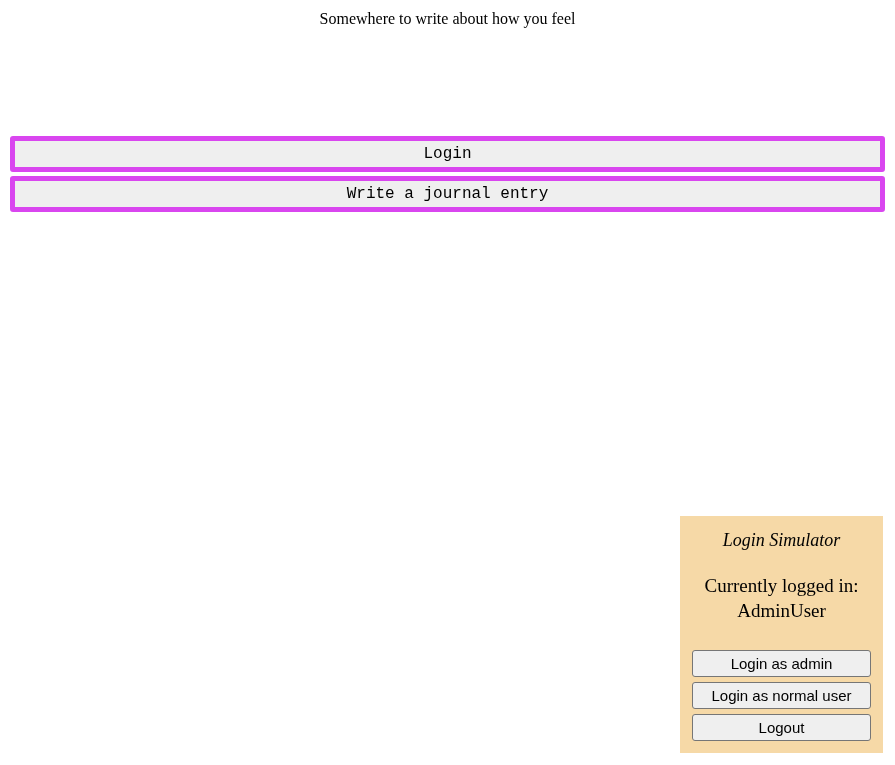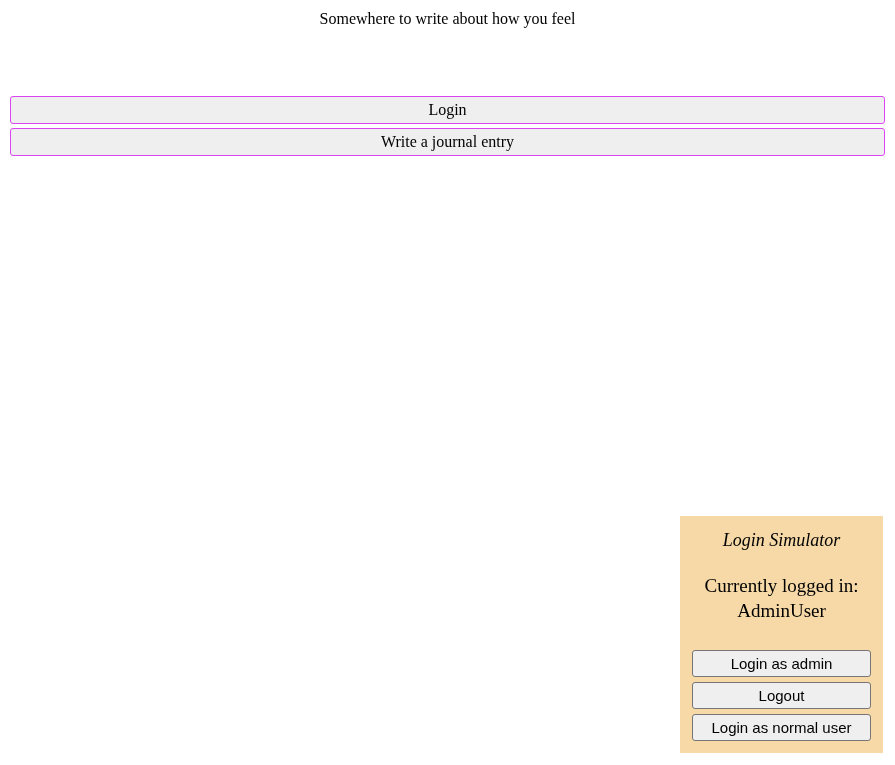--- a/index.html
+++ b/index.html
@@ -21,33 +21,33 @@
     }
     .header h1 {
       font-size: 32px;
       font-weight: bold;
       color: #000;
       margin-bottom: 40px;
     }
     .header p {
       font-size: 16px;
       color: #000;
-      margin-bottom: 68px;
+      margin-bottom: 108px;
     }
     .main-buttons {
       padding: 0 10px;
     }
     .main-buttons button {
       display: block;
       width: 100%;
-      font-family: Liberation Serif, serif;
+      font-family: Liberation Mono, monospace;
       font-size: 16px;
       color: #000;
       background: #efefef;
-      border: 1px solid #d946ef;
+      border: 5px solid #d946ef;
       border-radius: 3px;
       padding: 4px 0;
       margin-bottom: 4px;
       cursor: pointer;
       text-align: center;
     }
     .login-sim {
       position: absolute;
       right: 12px;
       bottom: 12px;
@@ -98,15 +98,15 @@
   <button>Write a journal entry</button>
 </div>
 
 <div class="login-sim">
   <div class="sim-title">Login Simulator</div>
   <div class="sim-status">
     <span>Currently logged in:</span><br>
     <span>AdminUser</span>
   </div>
   <button>Login as admin</button>
+  <button>Login as normal user</button>
   <button>Logout</button>
-  <button>Login as normal user</button>
 </div>
 
 </body></html>

